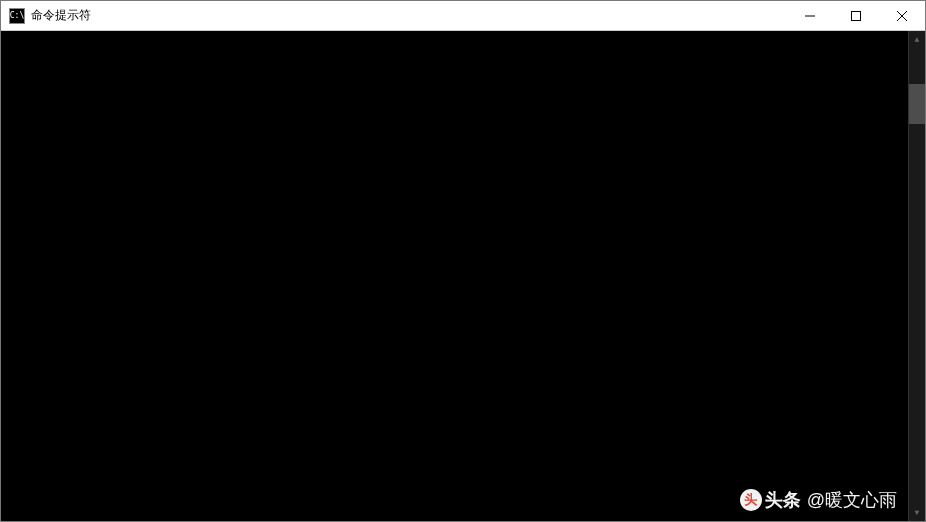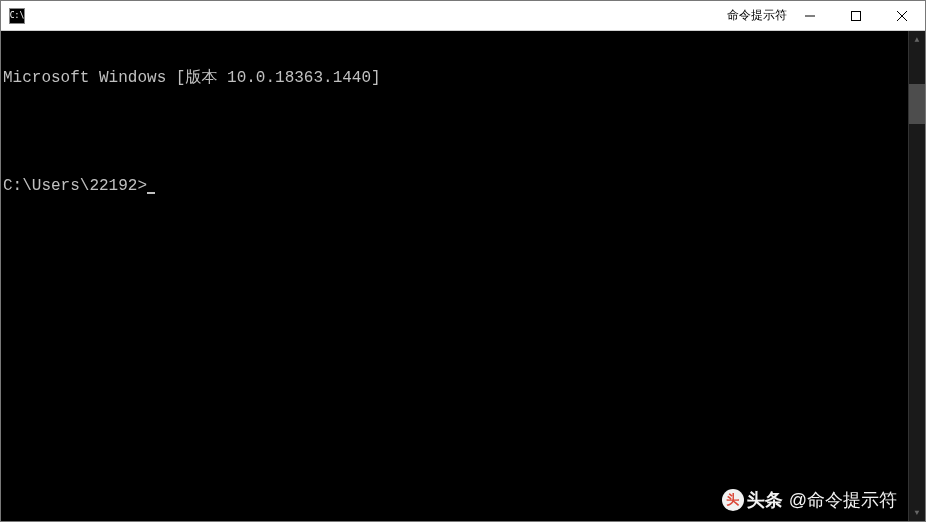--- a/index.html
+++ b/index.html
@@ -40,21 +40,20 @@
       align-items: center;
       justify-content: center;
       font-size: 8px;
       color: #fff;
       font-family: monospace;
     }
     .title-text {
       font-size: 12px;
       color: #000;
       flex: 1;
-      text-align: right;
     }
     .window-controls {
       display: flex;
       height: 100%;
     }
     .ctrl-btn {
       width: 46px;
       height: 100%;
       display: flex;
       align-items: center;
@@ -179,33 +178,31 @@
       </div>
       <div class="ctrl-btn close">
         <svg viewBox="0 0 10 10">
             <line x1="0" y1="0" x2="10" y2="10" stroke="#000" stroke-width="1"></line>
             <line x1="10" y1="0" x2="0" y2="10" stroke="#000" stroke-width="1"></line>
           </svg>
       </div>
     </div>
   </div>
   <div class="terminal-area">
-    <div class="terminal-line">Microsoft Windows [版本 10.0.18363.1440]</div>
     <div class="terminal-line"></div>
-    <div class="terminal-line"><span>C:\Users\22192&gt;</span><span class="cursor"></span></div>
 
     <div class="scrollbar">
       <div class="scrollbar-btn up">▲</div>
       <div class="scrollbar-track">
         <div class="scrollbar-thumb"></div>
       </div>
       <div class="scrollbar-btn down">▼</div>
     </div>
 
     <div class="watermark">
       <div class="watermark-logo">
         <div class="logo-circle"><span>头</span></div>
         <span>头条</span>
       </div>
-      <span>@命令提示符</span>
+      <span>@暖文心雨</span>
     </div>
   </div>
 </div>
 
 </body></html>

